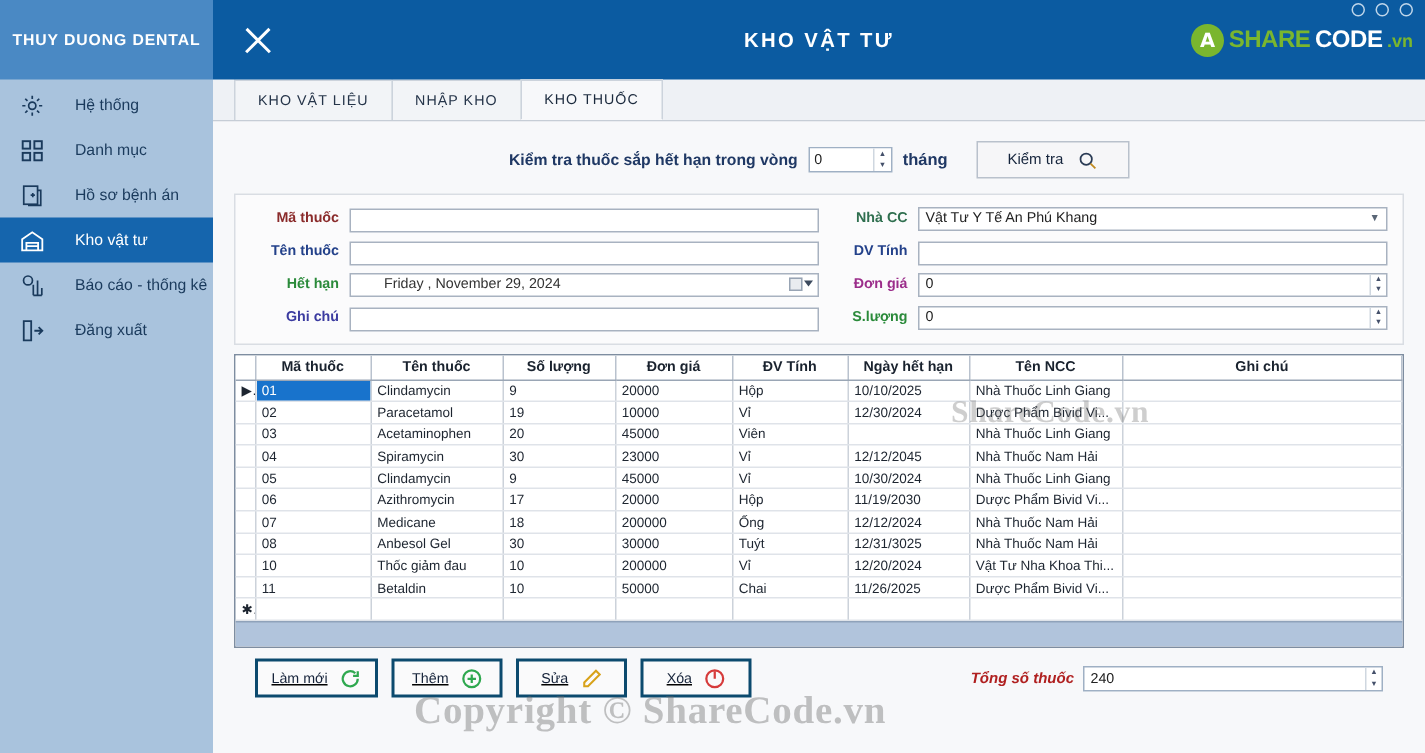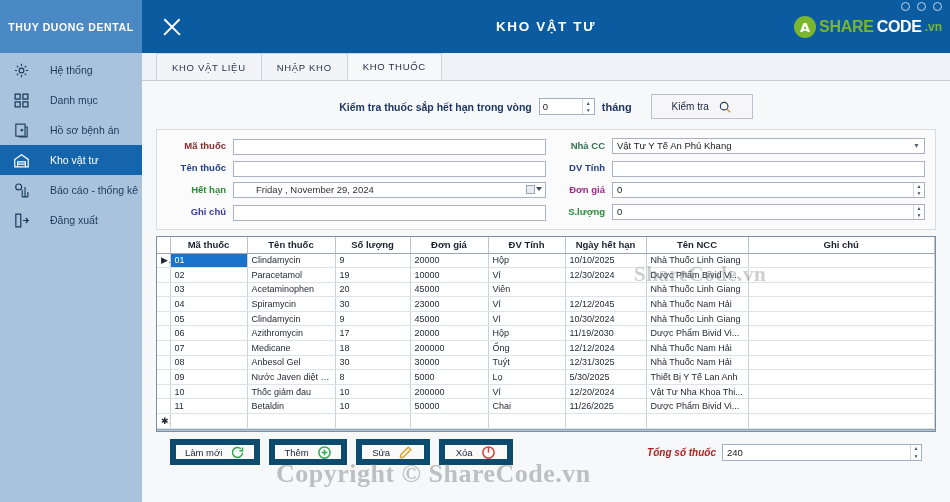--- a/index.html
+++ b/index.html
@@ -142,22 +142,22 @@
     white-space:nowrap; text-overflow:ellipsis;
   }
   .c-sel { width:13px; }
   td.c-sel, th.c-sel { padding:0; text-align:center; background:#fff; color:#3a4654; font-size:7px; }
   tr.selected td.first { background:#1873cc; color:#fff; }
   .gridfill { flex:1; background:#b1c4dc; border-top:1px solid #8fa2ba; }
 
   
   .bottom { height:40px; display:flex; align-items:center; padding:0 14px; gap:9px; }
   .bbtn {
-    height:26px; min-width:74px; background:#fafafb; border:6px solid #0c4a6e;
-    display:flex; align-items:center; justify-content:center; gap:8px; padding:0 9px; cursor:pointer;
+    height:26px; min-width:74px; background:#fafafb; border:2px solid #0c4a6e;
+    display:flex; align-items:center; justify-content:center; gap:8px; padding:0 9px; cursor:pointer;text-decoration:underline;
   }
   .bbtn span { font-size:9.5px; color:#16233a; }
   .totwrap { margin-left:auto; display:flex; align-items:center; gap:6px; }
   .totwrap .tl { font-size:10px; font-weight:bold; color:#b02020;font-style:italic; }
   .totbox { width:200px; height:17px; border:1px solid #9fb0c4; background:#fff; display:flex; }
   .totbox .v { flex:1; font-size:9.5px; color:#222; padding:0 4px; display:flex; align-items:center; }
   .totbox .arrows { width:11px; border-left:1px solid #cfd7e0; display:flex; flex-direction:column; }
   .totbox .arrows i { flex:1; display:flex; align-items:center; justify-content:center; font-style:normal; font-size:5px; color:#44506a; }
 
   
@@ -475,31 +475,20 @@
                 <td>Anbesol Gel</td>
                 <td>30</td>
                 <td>30000</td>
                 <td>Tuýt</td>
                 <td>12/31/3025</td>
                 <td>Nhà Thuốc Nam Hải</td>
                 <td></td>
               </tr>
               <tr>
                 <td class="c-sel"></td>
-                <td class="first">09</td>
-                <td>Nước Javen diệt tuỷ</td>
-                <td>8</td>
-                <td>5000</td>
-                <td>Lọ</td>
-                <td>5/30/2025</td>
-                <td>Thiết Bị Y Tế Lan Anh</td>
-                <td></td>
-              </tr>
-              <tr>
-                <td class="c-sel"></td>
                 <td class="first">10</td>
                 <td>Thốc giảm đau</td>
                 <td>10</td>
                 <td>200000</td>
                 <td>Vỉ</td>
                 <td>12/20/2024</td>
                 <td>Vật Tư Nha Khoa Thi...</td>
                 <td></td>
               </tr>
               <tr>

